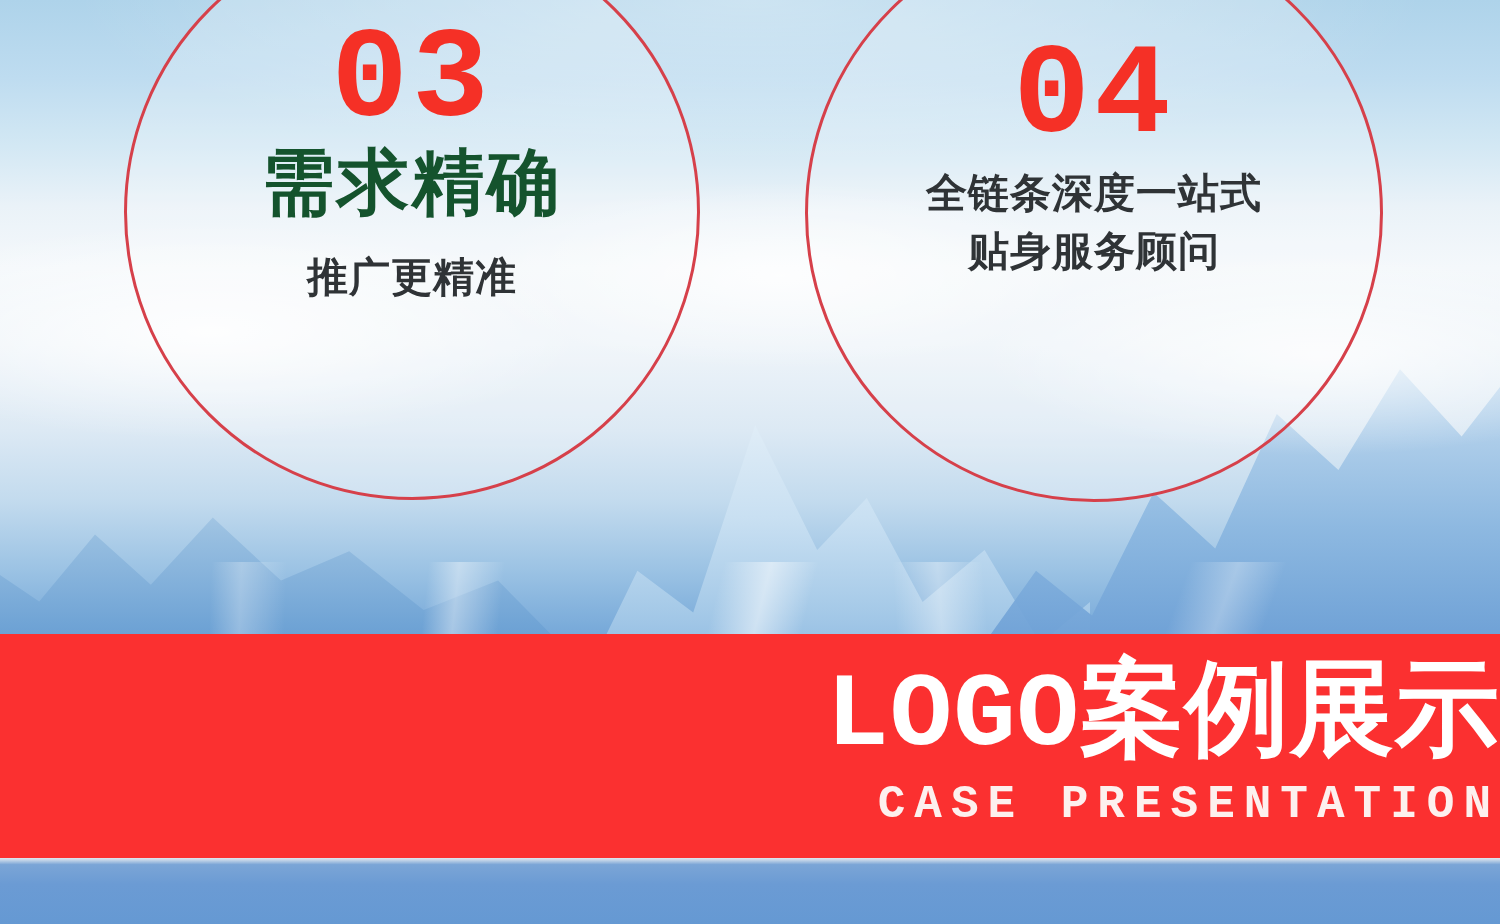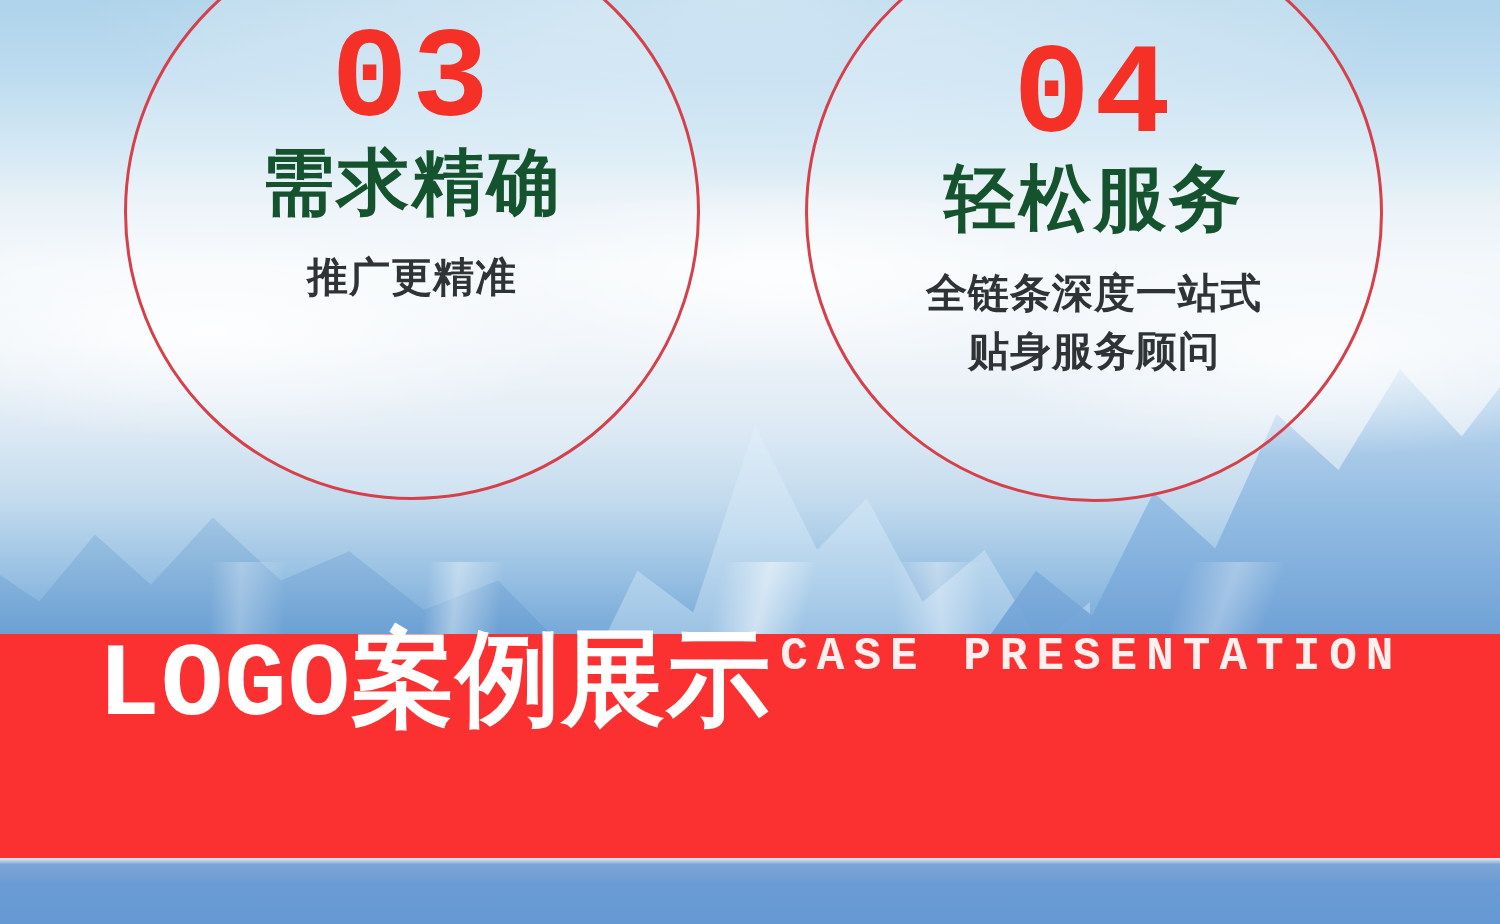--- a/index.html
+++ b/index.html
@@ -157,22 +157,22 @@
 
   
   .banner {
     position: absolute;
     left: 0;
     top: 634px;
     width: 1500px;
     height: 224px;
     background: #fb3030;
     display: flex;
-    flex-direction: row;
-    align-items: flex-start;
+    flex-direction: column;
+    align-items: flex-end;
     justify-content: center;
   }
   .banner-title {
     font-size: 104px;
     line-height: 1.0;
     font-weight: bold;
     color: #ffffff;
     letter-spacing: 1px;
     margin: 0 0 14px 0;
   }
@@ -216,21 +216,20 @@
       <div class="badge-heading">需求精确</div>
       <div class="badge-desc">
         <span>推广更精准</span>
       </div>
     </div>
   </div>
 
   <div class="circle circle-right">
     <div class="circle-content">
       <div class="badge-number">04</div>
-      <div class="badge-heading">轻松服务</div>
       <div class="badge-desc">
         <span>全链条深度一站式</span>
         <span>贴身服务顾问</span>
       </div>
     </div>
   </div>
 
   <div class="banner">
     <div class="banner-title">LOGO案例展示</div>
     <div class="banner-subtitle">CASE PRESENTATION</div>

